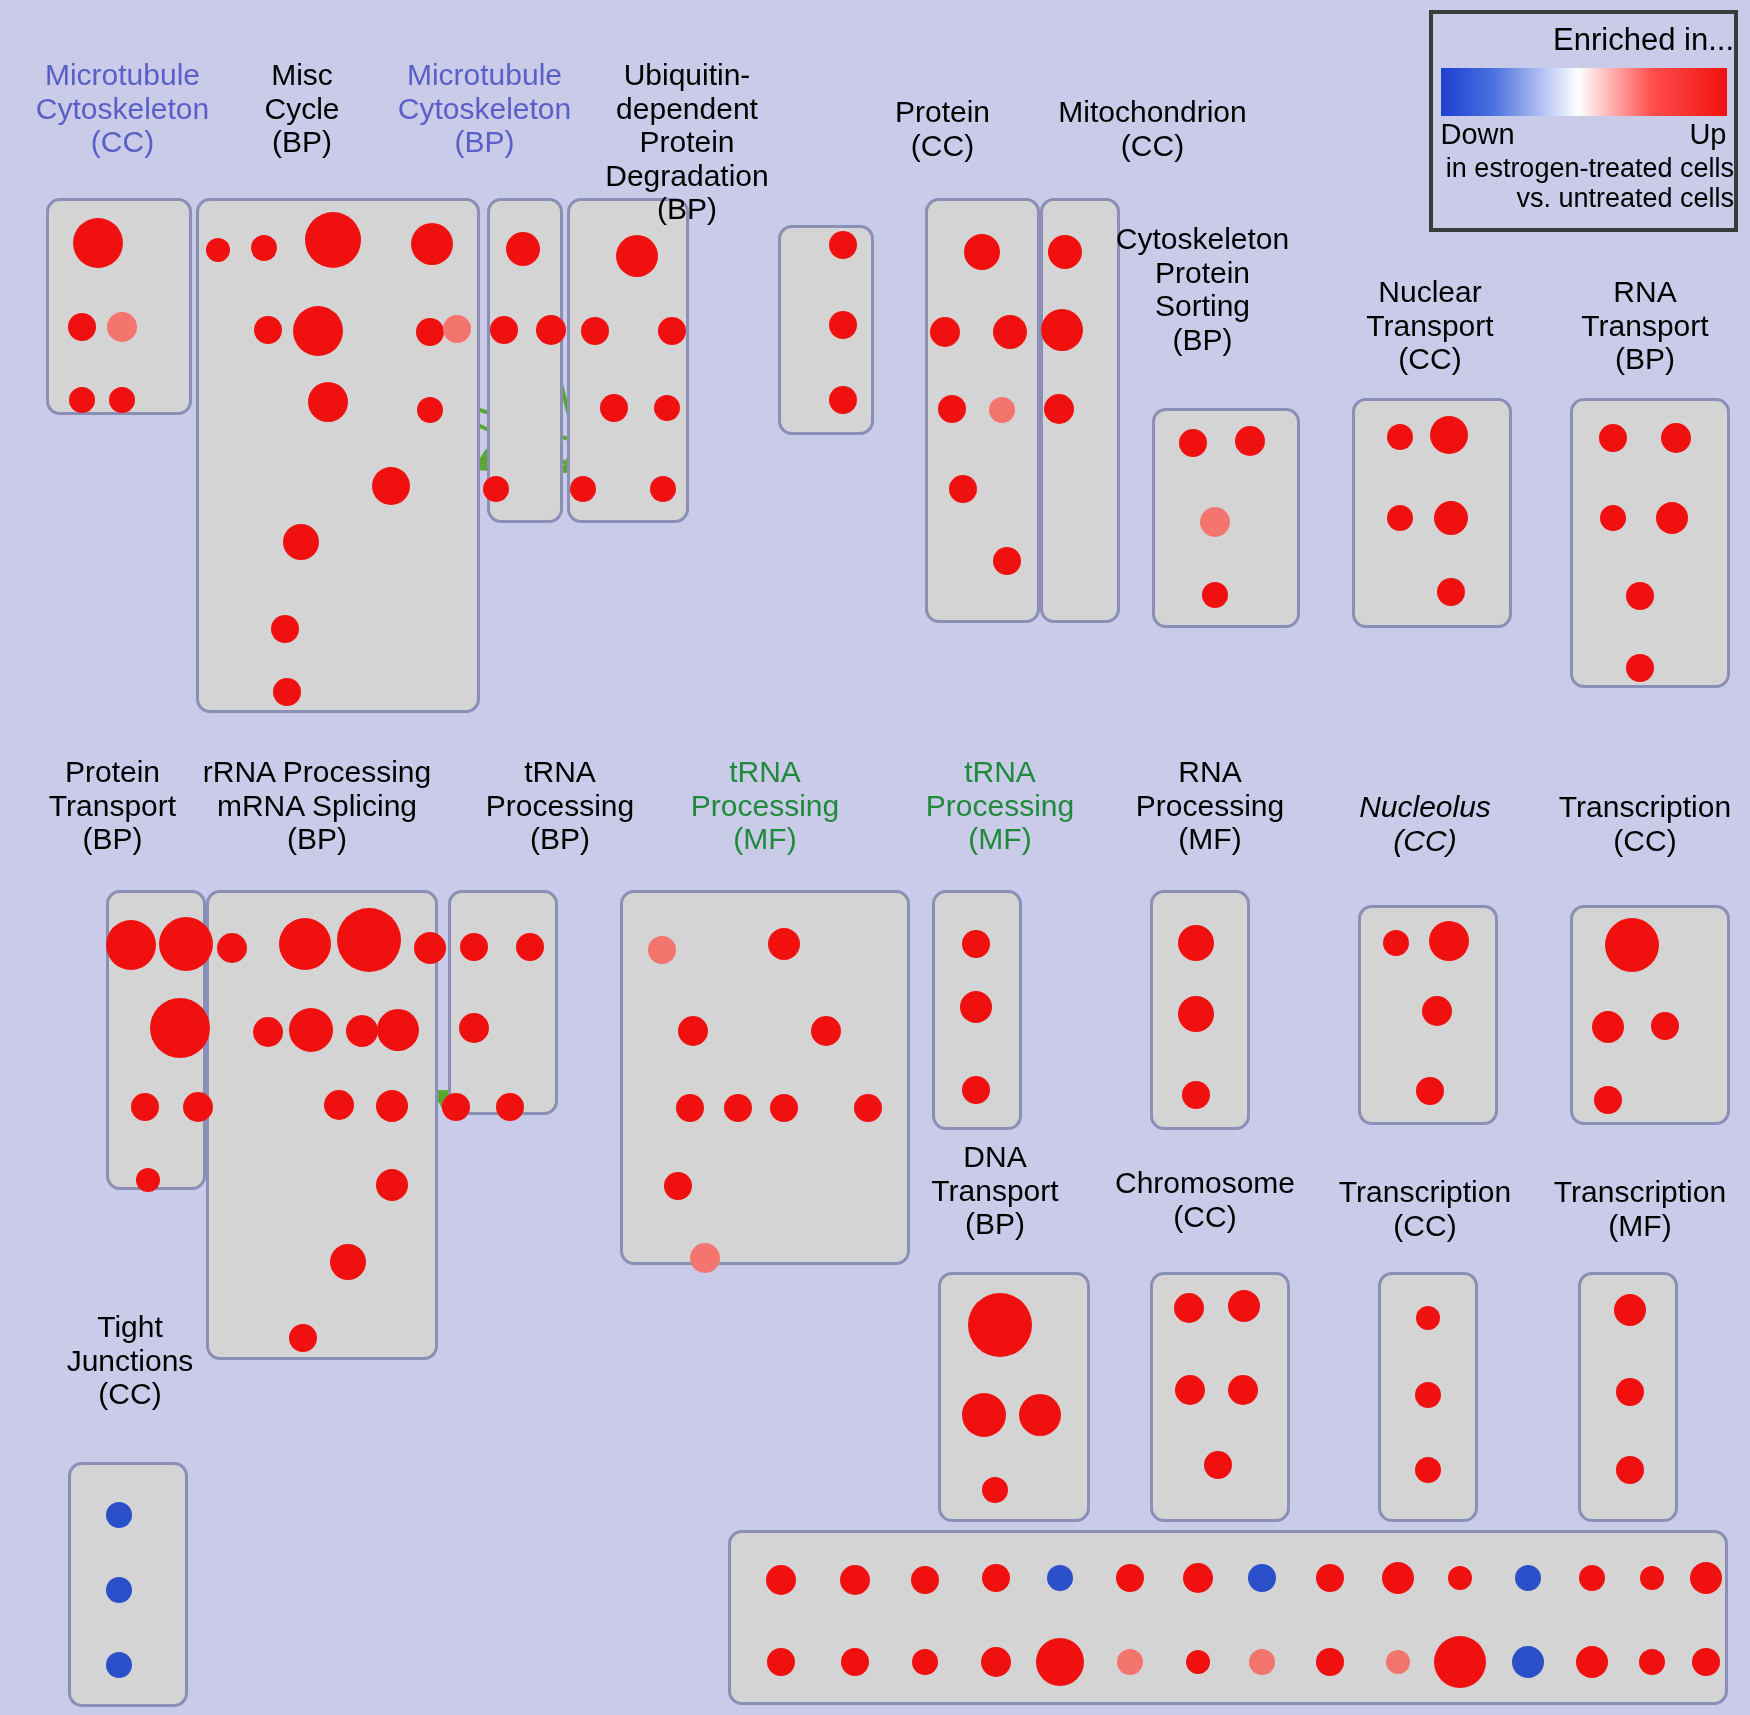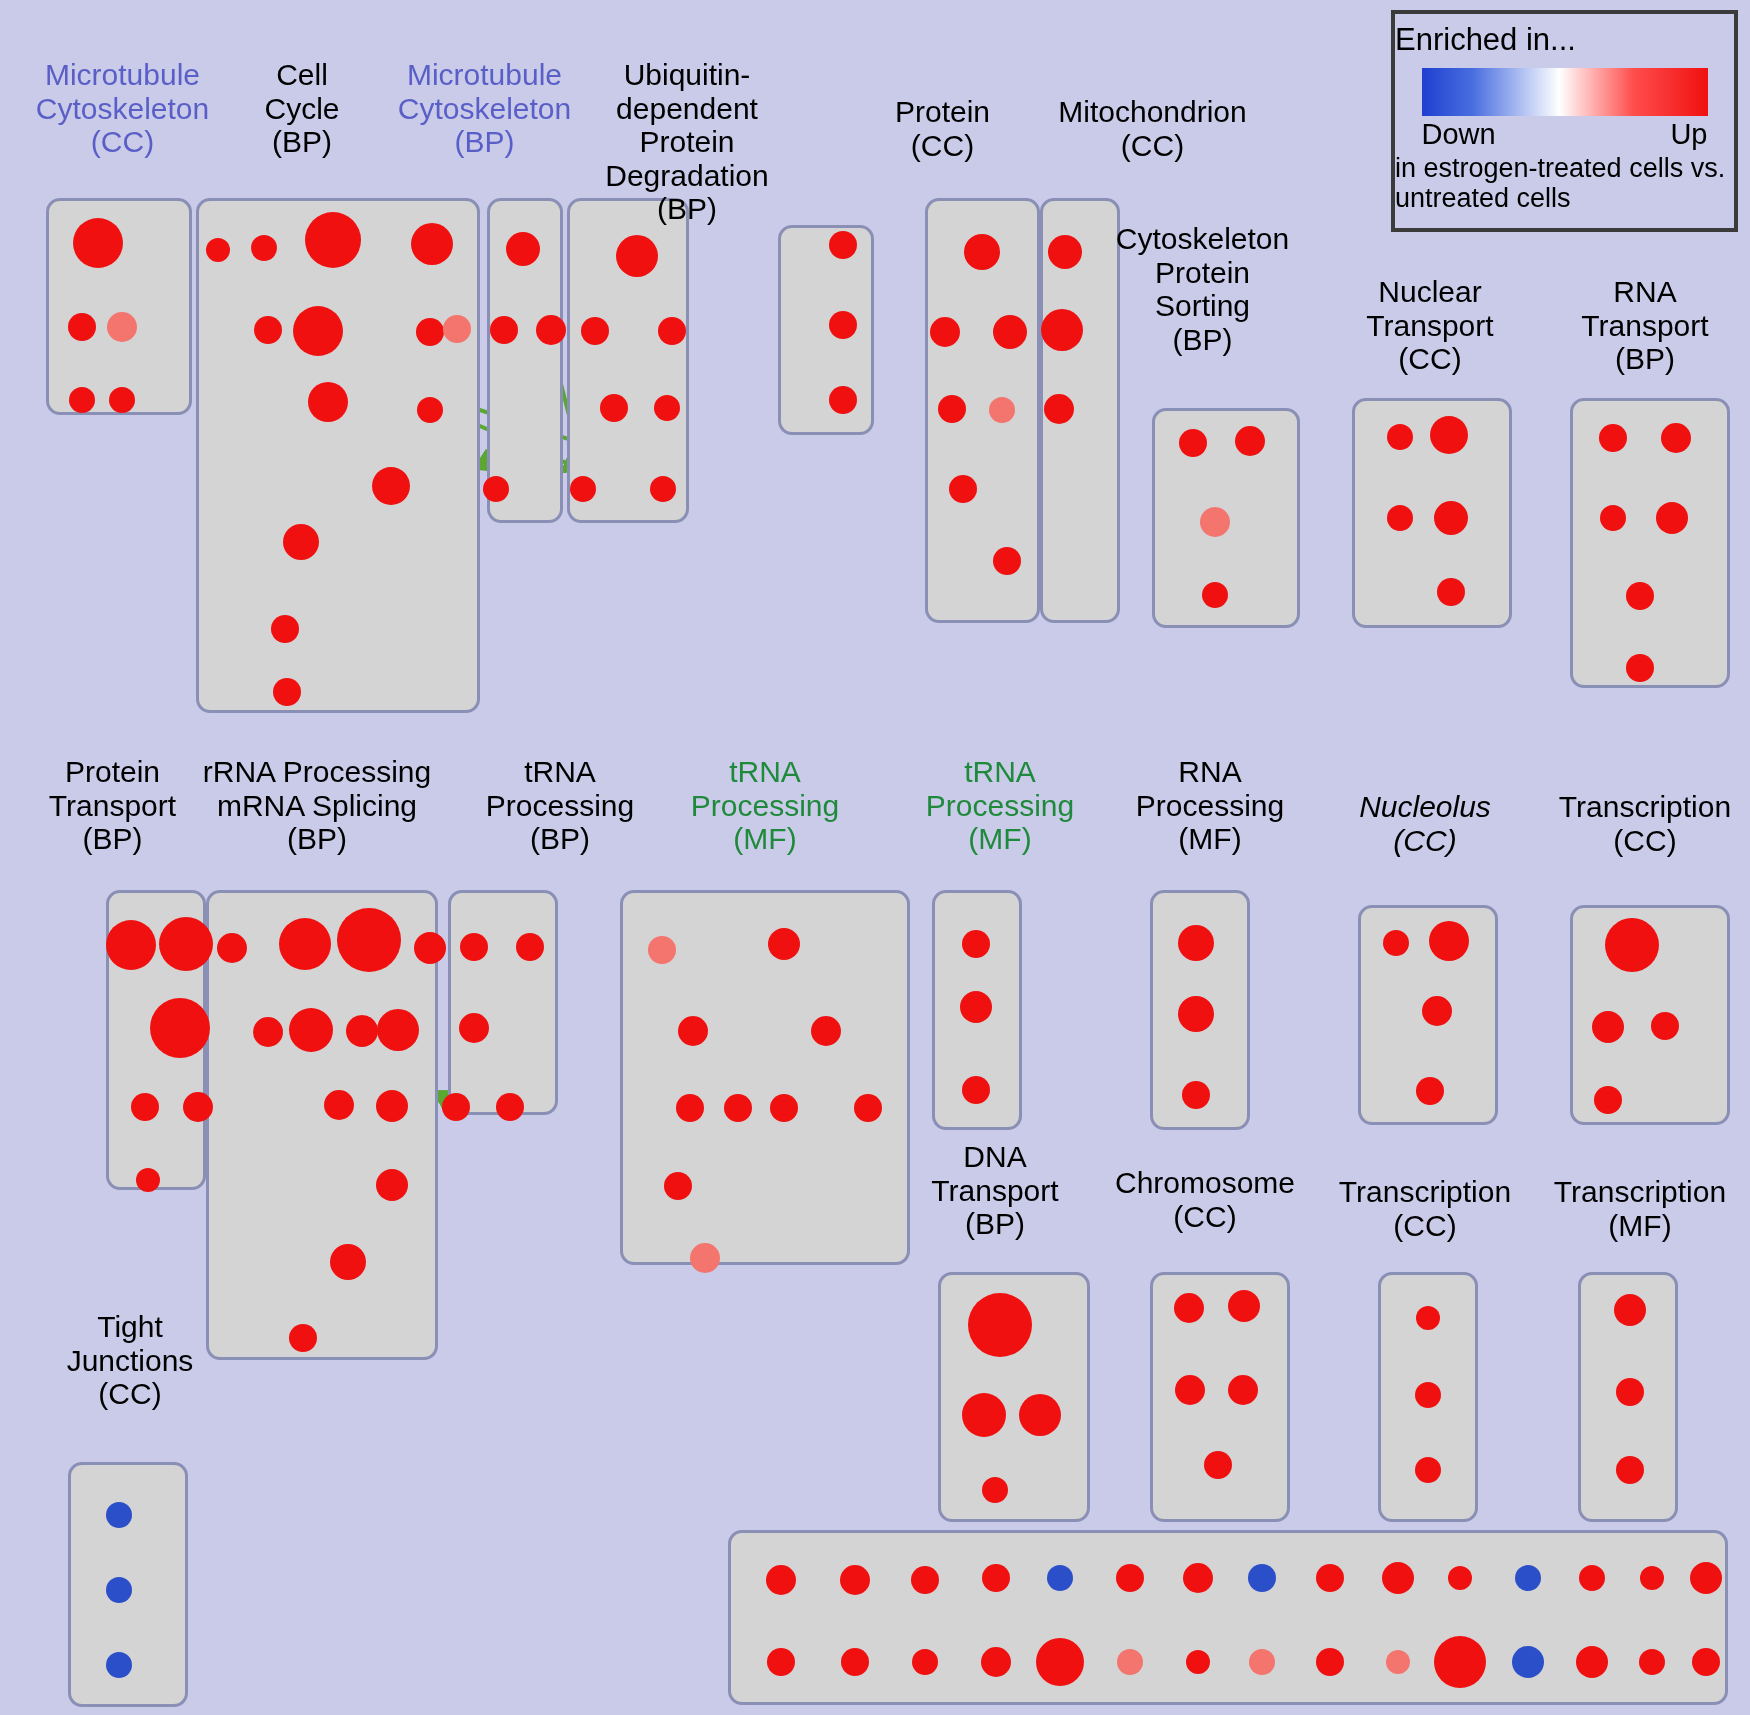--- a/index.html
+++ b/index.html
@@ -31,25 +31,25 @@
   .label.green{color:#1f8a3b;}
   .node{
     position:absolute;
     border-radius:50%;
     transform:translate(-50%,-50%);
   }
   svg.edges{position:absolute;left:0;top:0;width:1750px;height:1715px;pointer-events:none;}
   .legend{
     position:absolute;
     right:12px;top:10px;
-    width:347px;height:222px;
+    width:309px;height:222px;
     background:#c9cbe8;
     border:4px solid #3b3b3b;
     box-sizing:border-box;
-    text-align:left;
+    text-align:right;
   }
   .legend-title{font-size:31px;margin-top:8px;color:#000;}
   .legend-bar{
     margin:10px auto 0 auto;
     width:286px;height:48px;
     background:linear-gradient(to right,#1f3fd0 0%,#4a6fe0 18%,#ffffff 48%,#ff4d4d 74%,#f01010 100%);
   }
   .legend-ends{
     display:flex;justify-content:space-between;
     width:286px;margin:2px auto 0 auto;font-size:29px;
@@ -367,21 +367,21 @@
       <div class="node" style="left: 1592px; top: 1662px; width: 32px; height: 32px; background: rgb(240, 16, 16);"></div>
       <div class="node" style="left: 1652px; top: 1578px; width: 24px; height: 24px; background: rgb(240, 16, 16);"></div>
       <div class="node" style="left: 1652px; top: 1662px; width: 26px; height: 26px; background: rgb(240, 16, 16);"></div>
       <div class="node" style="left: 1706px; top: 1578px; width: 32px; height: 32px; background: rgb(240, 16, 16);"></div>
       <div class="node" style="left: 1706px; top: 1662px; width: 28px; height: 28px; background: rgb(240, 16, 16);"></div>
     </div>
   <div id="label-layer">
       <div class="label purple" style="left: 20px; top: 58px; width: 205px;">Microtubule
 Cytoskeleton
 (CC)</div>
-      <div class="label" style="left: 232px; top: 58px; width: 140px;">Cell
+      <div class="label" style="left: 232px; top: 58px; width: 140px;">Misc
 Cycle
 (BP)</div>
       <div class="label purple" style="left: 382px; top: 58px; width: 205px;">Microtubule
 Cytoskeleton
 (BP)</div>
       <div class="label" style="left: 592px; top: 58px; width: 190px;">Ubiquitin-
 dependent
 Protein
 Degradation
 (BP)</div>

